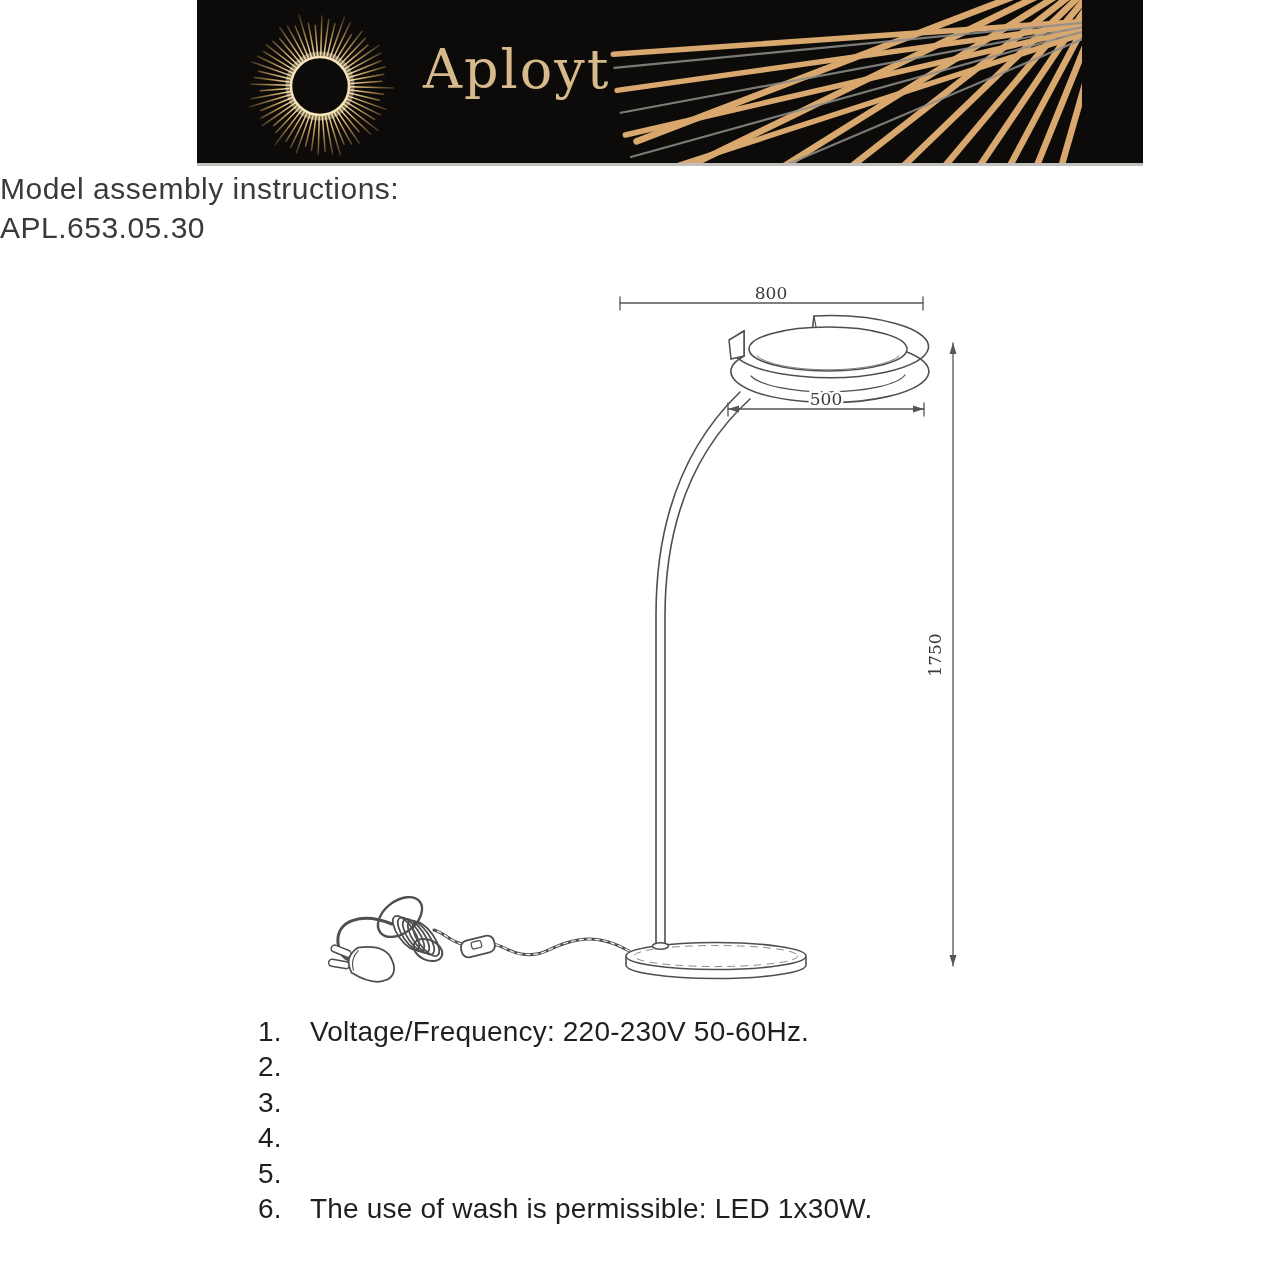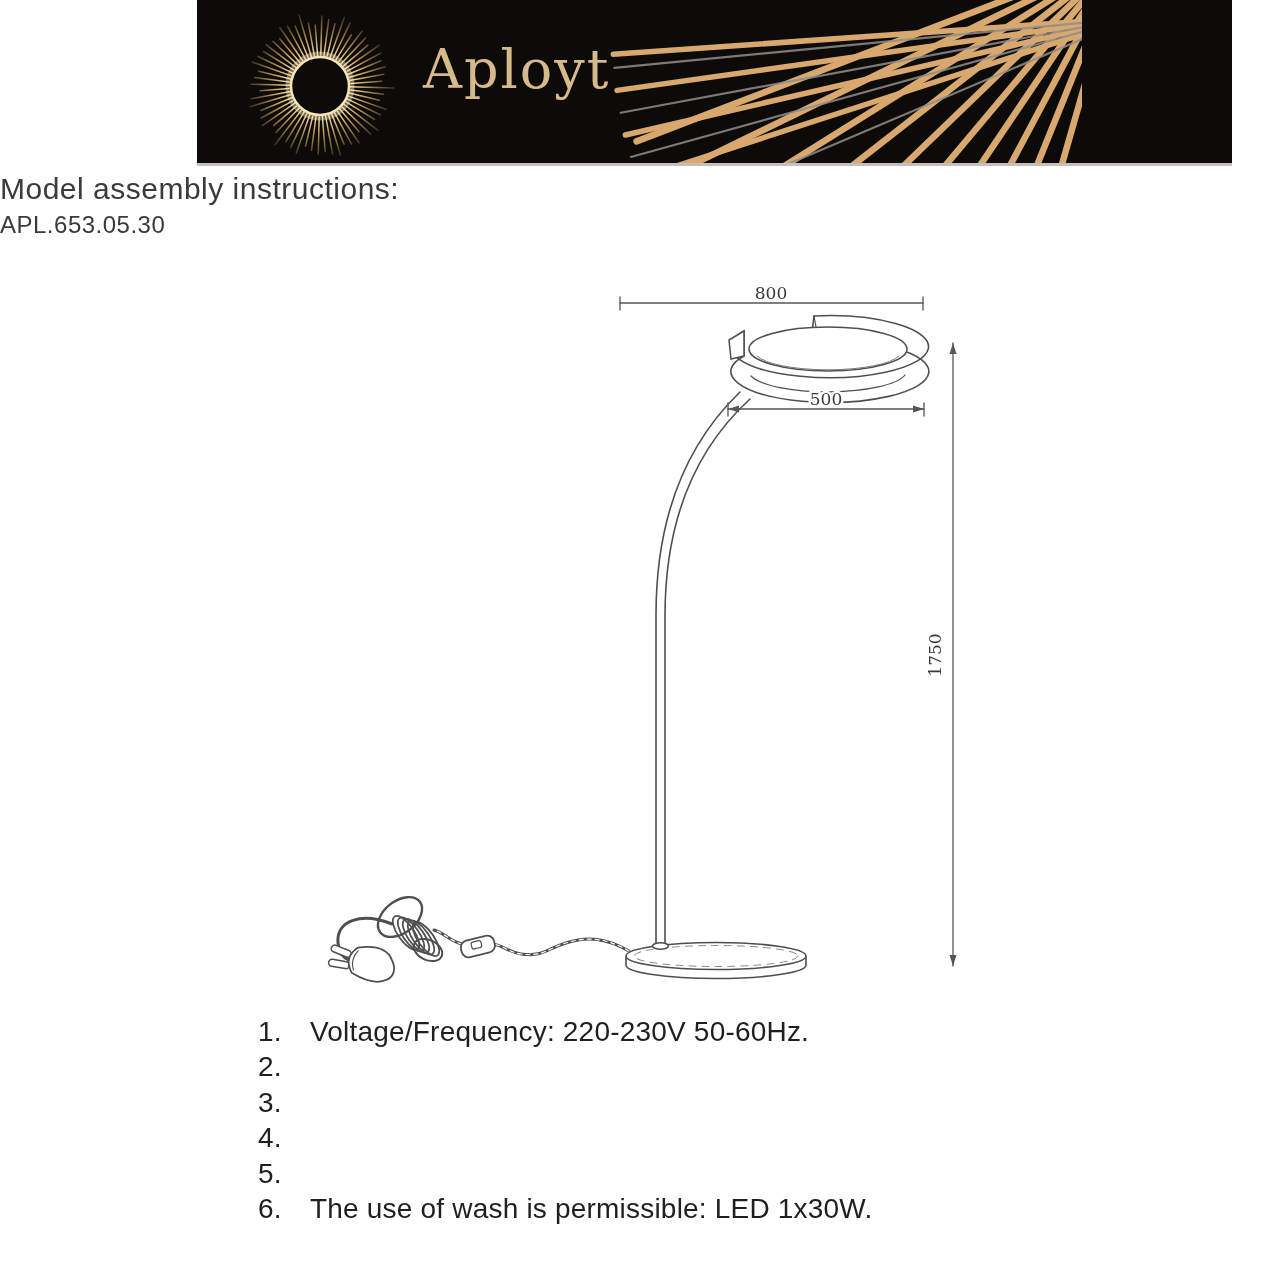--- a/index.html
+++ b/index.html
@@ -1,31 +1,31 @@
 <!DOCTYPE html>
 <html><head>
 <meta charset="utf-8">
 <style>
   html,body{margin:0;padding:0;background:#ffffff;}
   body{width:1280px;height:1280px;position:relative;overflow:hidden;
        font-family:"Liberation Sans", sans-serif;color:#222;}
 
   
-  .banner{position:absolute;left:197px;top:0;width:1035px;height:163px;
+  .banner{position:absolute;left:197px;top:0;width:946px;height:163px;
           background:#0d0b09;overflow:hidden;border-bottom:3px solid #c2c0bd;}
   .banner svg{position:absolute;left:0;top:0;}
   .brand-text{position:absolute;left:226px;top:38px;
               font-family:"DejaVu Serif", serif;font-weight:400;
               font-size:54px;letter-spacing:2px;color:#d6ba8c;}
 
   
   .title-block{position:absolute;left:0;top:172px;width:1280px;text-align:left;
                color:#3a3a3a;}
   .title-line1{font-size:30px;letter-spacing:.5px;}
-  .title-line2{font-size:24px;letter-spacing:.5px;margin-top:5px;}
+  .title-line2{font-size:30px;letter-spacing:.5px;margin-top:5px;}
 
   
   .diagram{position:absolute;left:0;top:0;width:1280px;height:1280px;}
   .dim-label{font-family:"DejaVu Serif", serif;font-size:17px;fill:#3a3a3a;
              paint-order:stroke;stroke:#ffffff;stroke-width:5px;}
 
   
   .inst-list{position:absolute;left:258px;top:1016px;width:830px;}
   .inst-row{display:flex;align-items:baseline;height:35.4px;
             font-size:28px;color:#1f1f1f;letter-spacing:.2px;}

